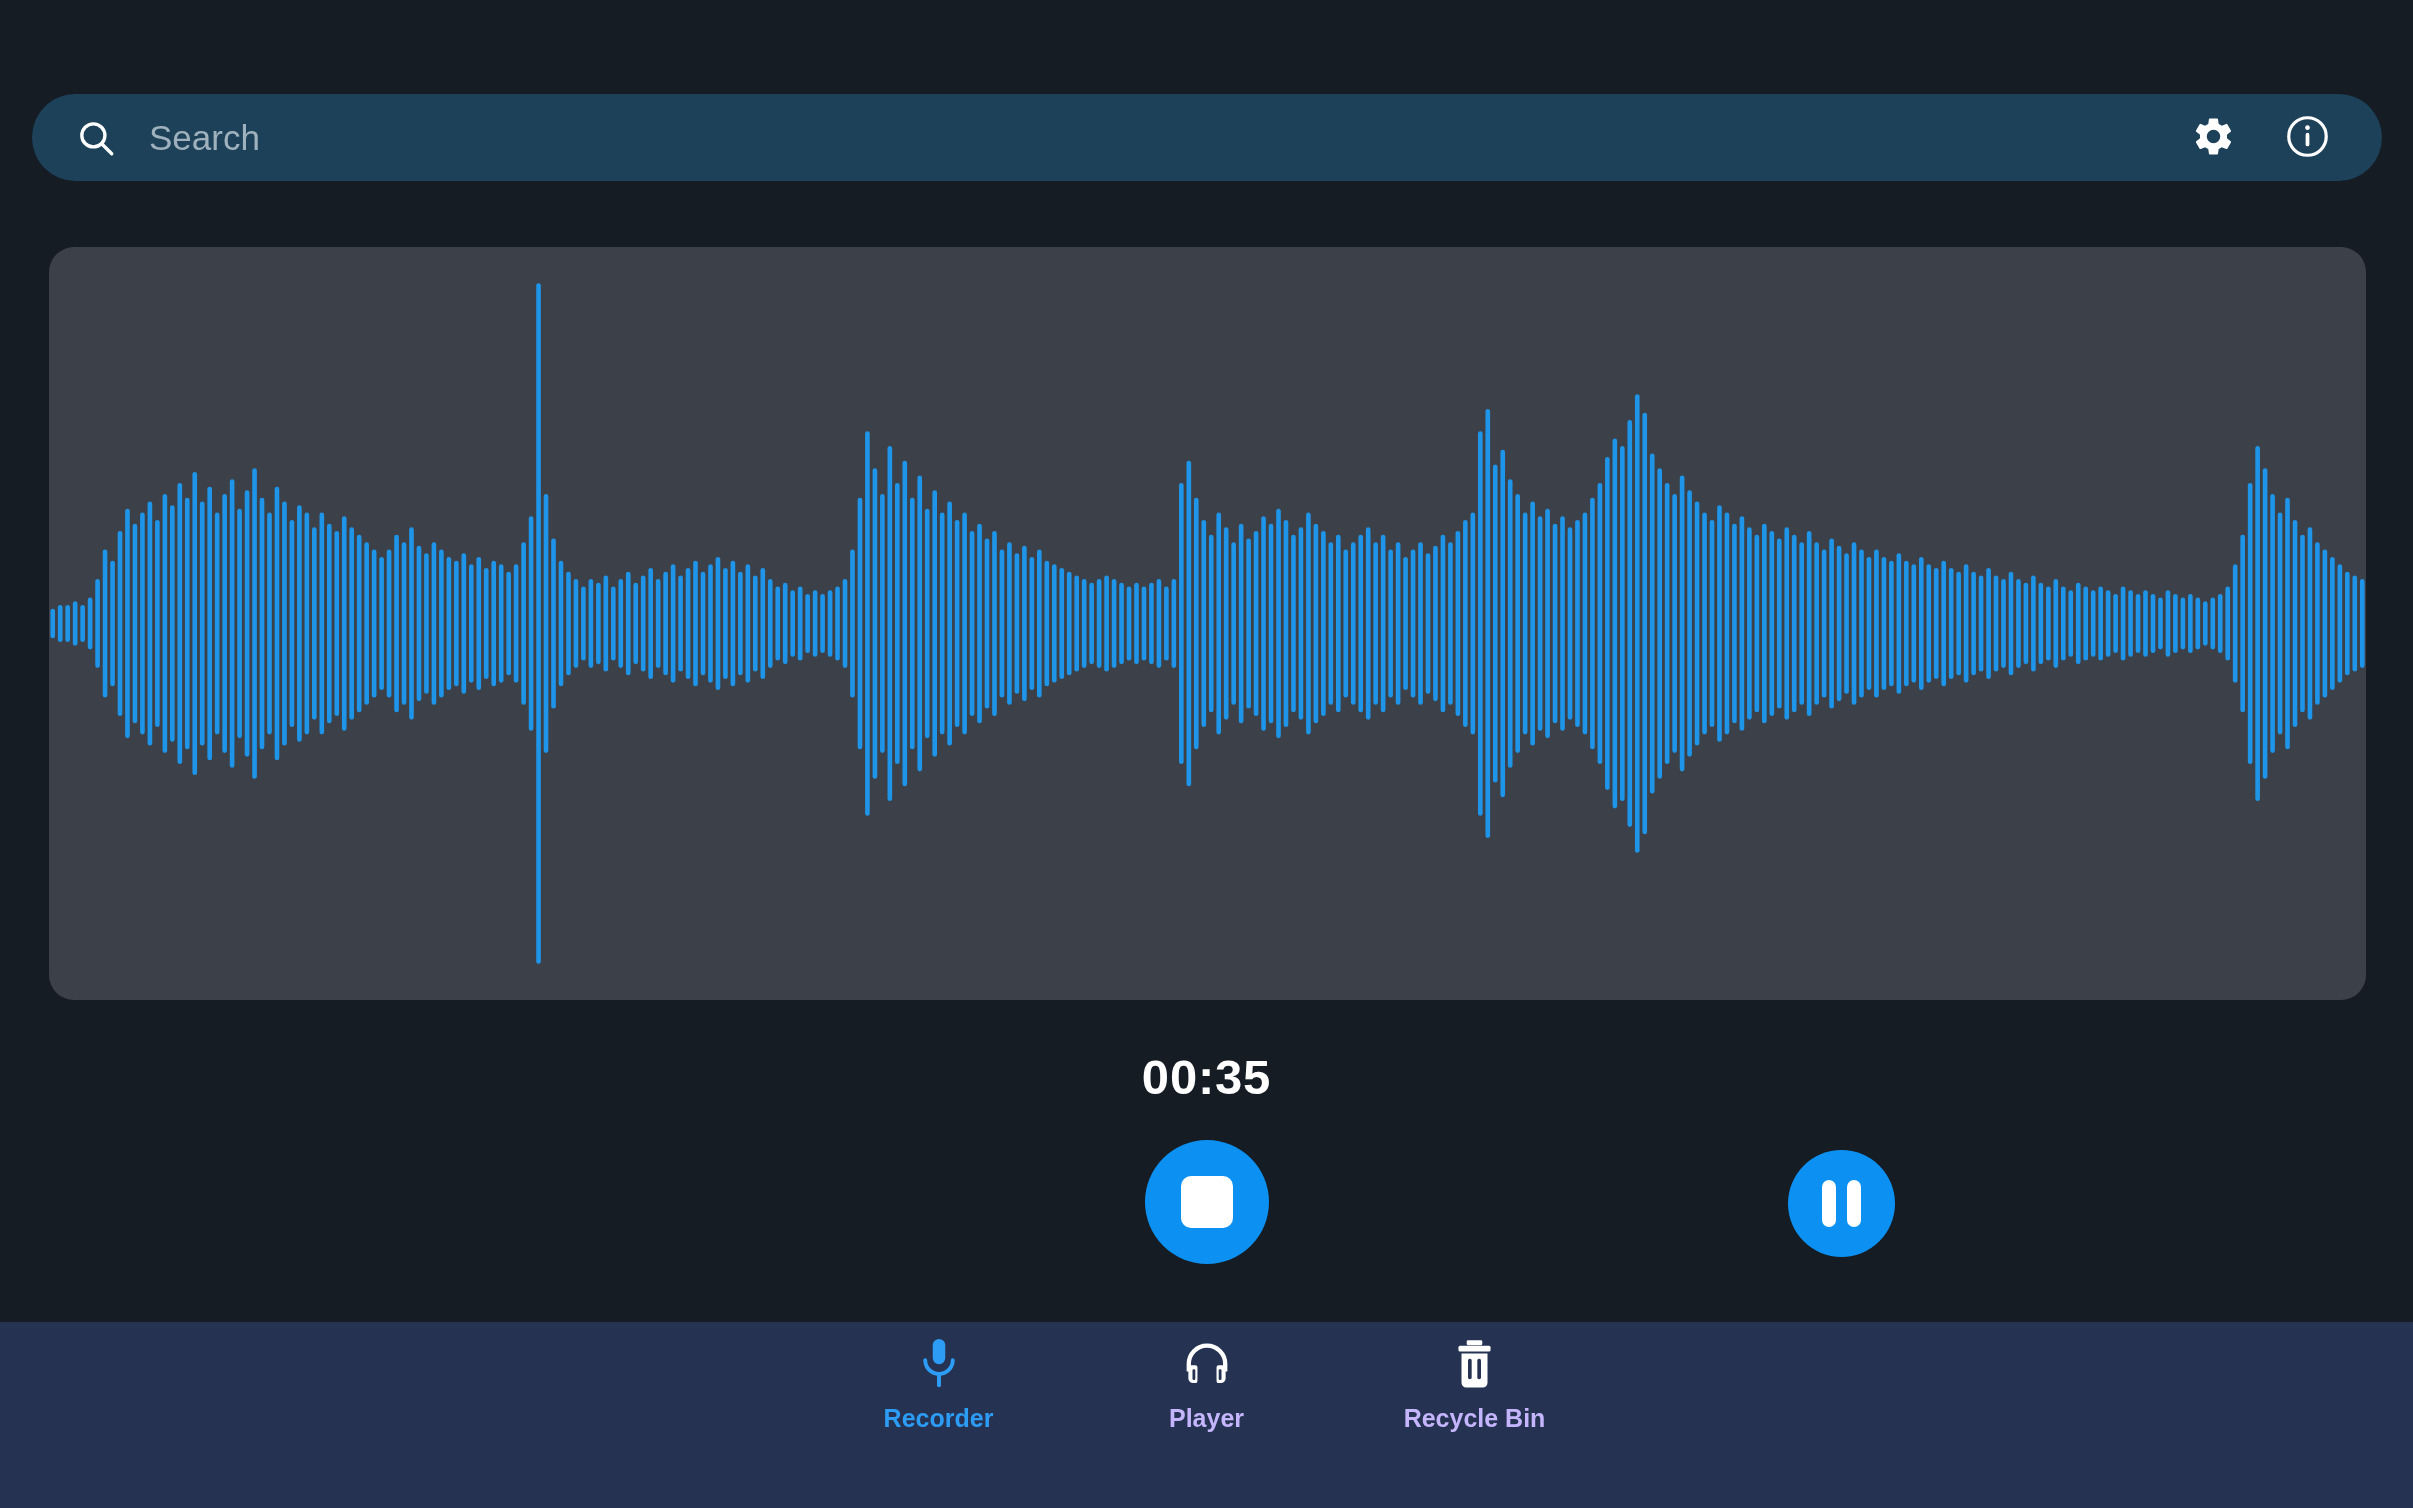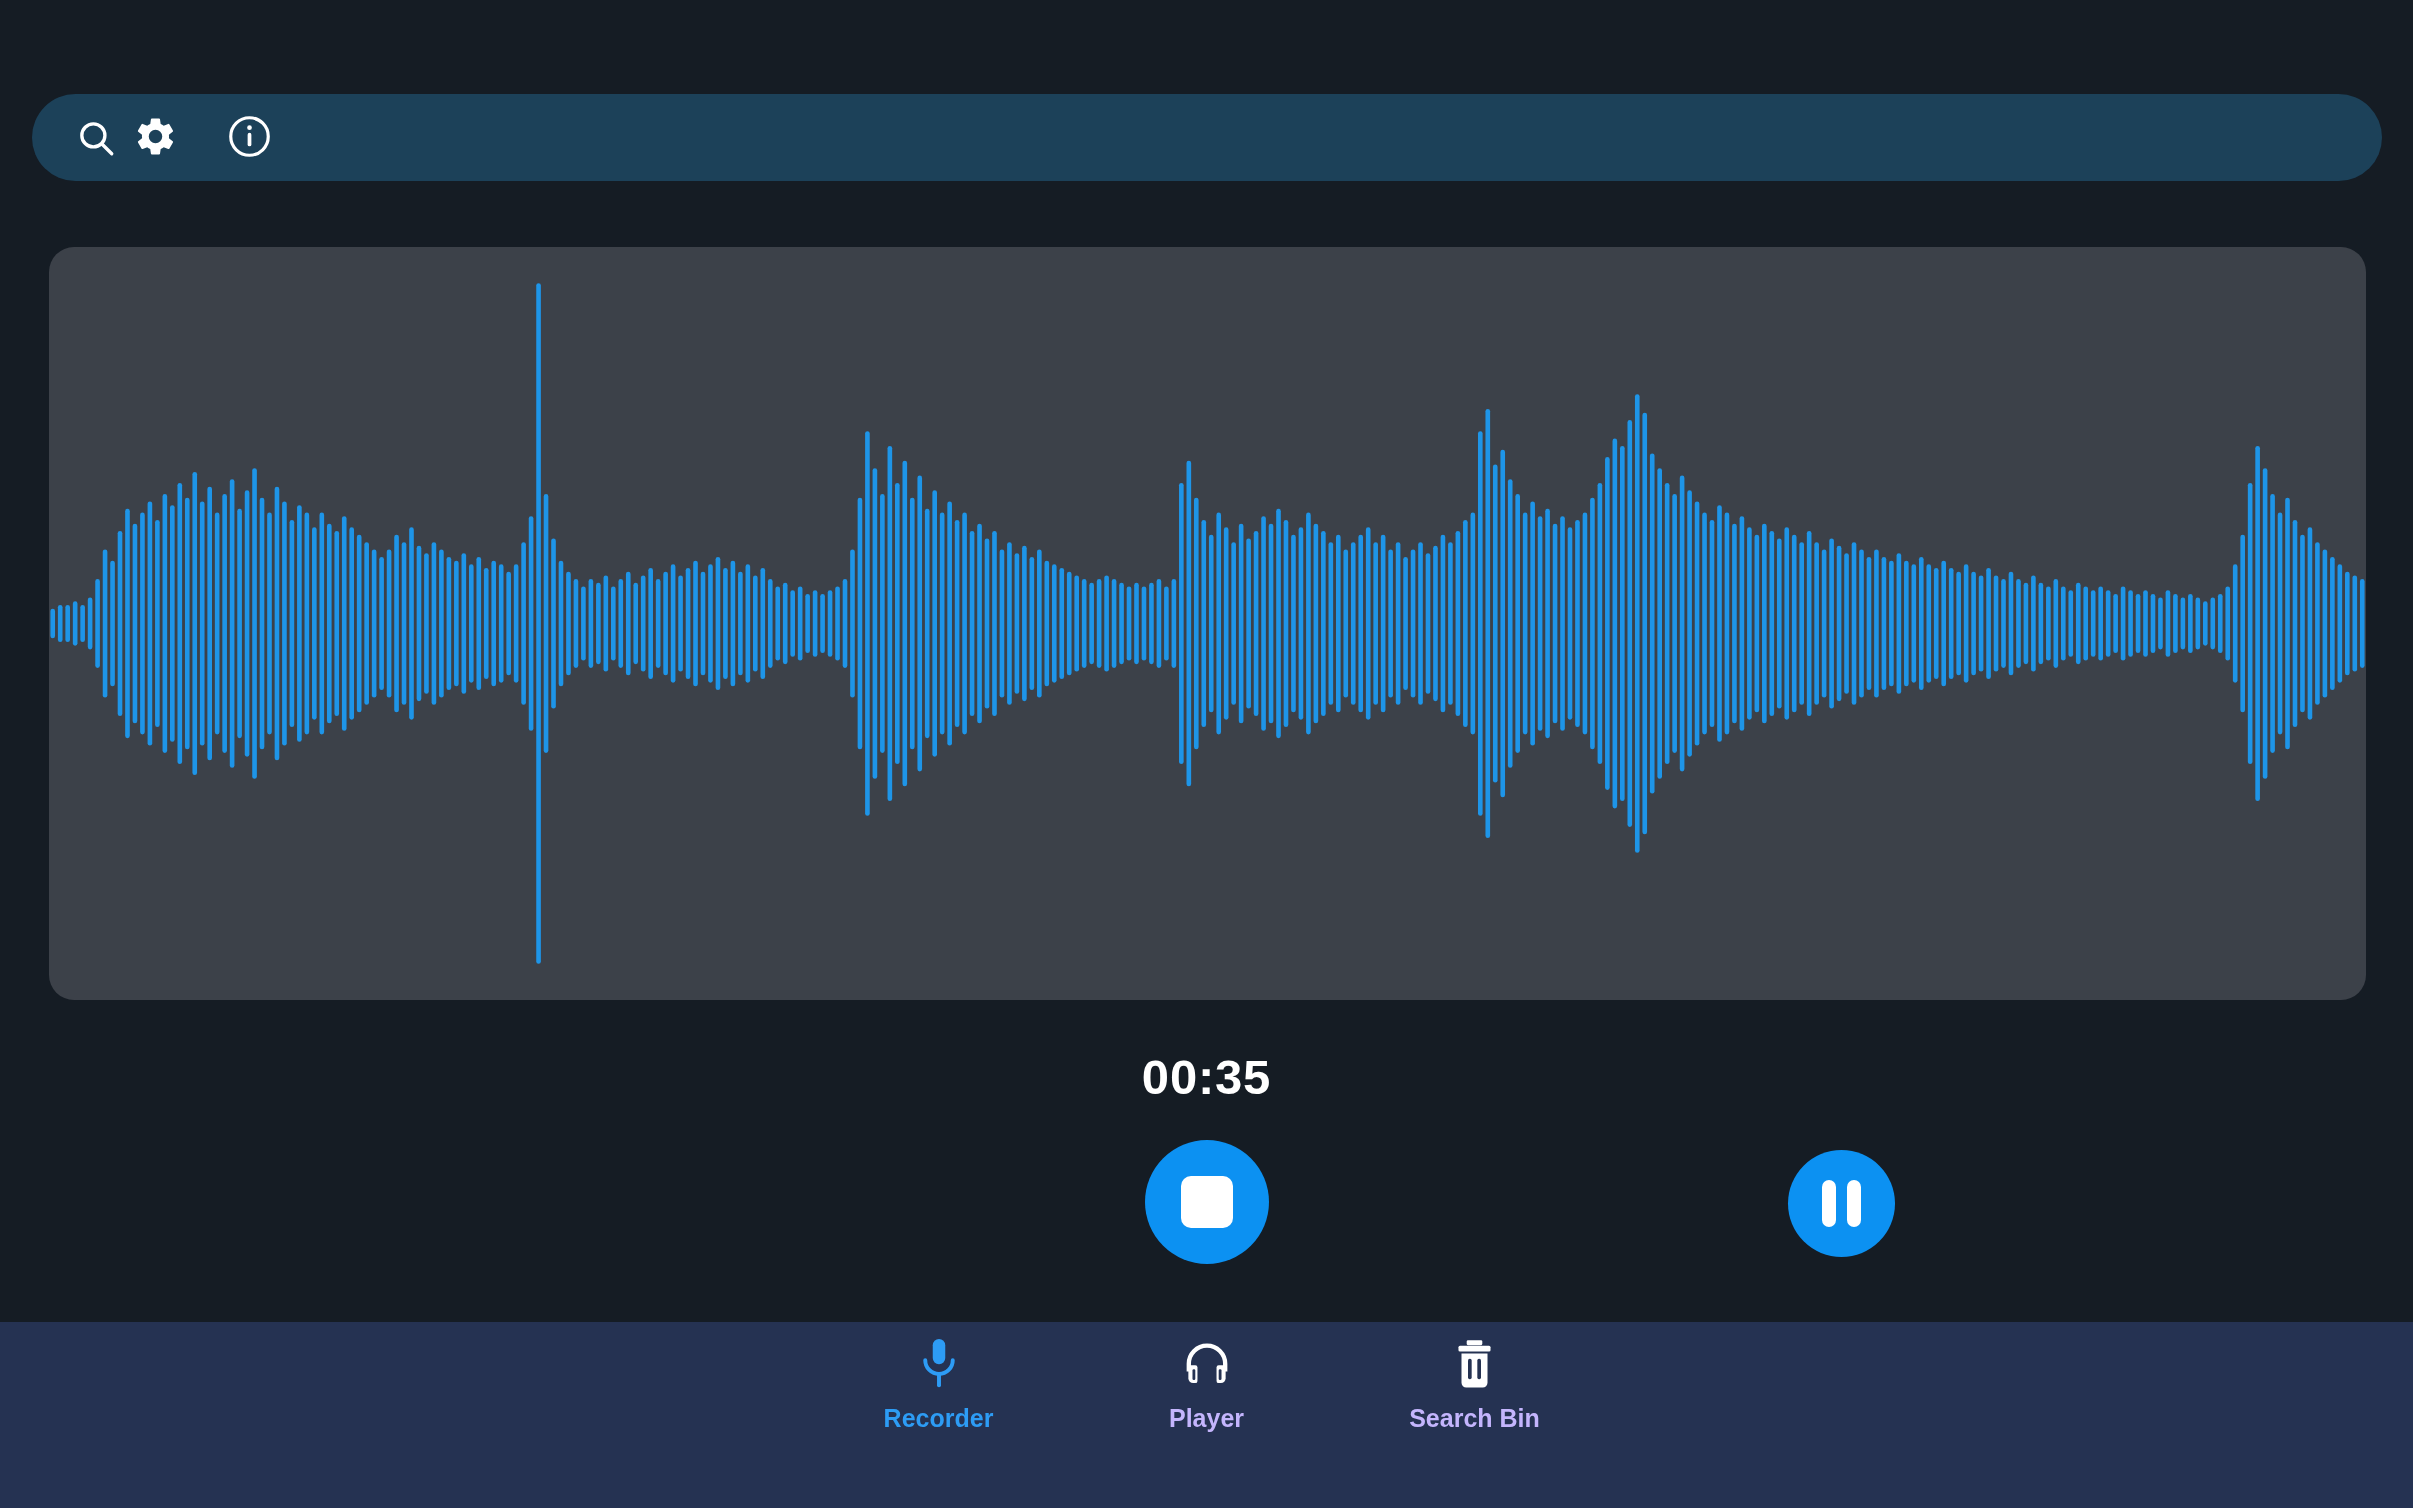--- a/index.html
+++ b/index.html
@@ -194,20 +194,21 @@
 <div id="app">
 
 
   <div class="search-bar">
     <span class="search-icon-wrap">
       <svg width="42" height="42" viewBox="0 0 24 24">
         <circle cx="10.5" cy="10.5" r="6.6" fill="none" stroke="#ffffff" stroke-width="1.9"></circle>
         <line x1="15.4" y1="15.4" x2="21" y2="21" stroke="#ffffff" stroke-width="1.9" stroke-linecap="round"></line>
       </svg>
     </span>
+    <input class="search-input" type="text" placeholder="Search" style="">
     <button class="sb-btn">
       <span>
         <svg width="45" height="45" viewBox="0 0 24 24">
           <path fill="#ffffff" d="M19.14 12.94a7.07 7.07 0 0 0 .06-.94 7.07 7.07 0 0 0-.06-.94l2.03-1.58a.5.5 0 0 0 .12-.64l-1.92-3.32a.5.5 0 0 0-.6-.22l-2.39.96a7.1 7.1 0 0 0-1.62-.94l-.36-2.54a.5.5 0 0 0-.5-.42h-3.84a.5.5 0 0 0-.5.42l-.36 2.54c-.58.24-1.12.56-1.62.94l-2.39-.96a.5.5 0 0 0-.6.22L2.67 8.84a.5.5 0 0 0 .12.64l2.03 1.58c-.04.31-.06.63-.06.94s.2.63.06.94L2.79 14.52a.5.5 0 0 0-.12.64l1.92 3.32c.12.22.38.3.6.22l2.39-.96c.5.38 1.04.7 1.62.94l.36 2.54c.04.24.25.42.5.42h3.84c.25 0 .46-.18.5-.42l.36-2.54c.58-.24 1.12-.56 1.62-.94l2.39.96c.22.08.48 0 .6-.22l1.92-3.32a.5.5 0 0 0-.12-.64zM12 15.6A3.6 3.6 0 1 1 15.6 12 3.6 3.6 0 0 1 12 15.6z"></path>
         </svg>
       </span>
     </button>
     <span class="sb-gap"></span>
     <button class="sb-btn">
       <span>
@@ -577,21 +578,21 @@
       <button class="nav-item">
         <span class="nav-icon">
           <svg width="45" height="52" viewBox="0 0 20 24">
             <rect x="6.4" y="1" width="7.2" height="2.3" rx="0.6" fill="#ffffff"></rect>
             <rect x="2.6" y="3.6" width="14.8" height="2.6" rx="0.7" fill="#ffffff"></rect>
             <path d="M4 7.1h12v13.6a2.2 2.2 0 0 1-2.2 2.2H6.2A2.2 2.2 0 0 1 4 20.7z" fill="#ffffff"></path>
             <rect x="7" y="9.6" width="1.7" height="9.4" rx="0.8" fill="#253252"></rect>
             <rect x="11.3" y="9.6" width="1.7" height="9.4" rx="0.8" fill="#253252"></rect>
           </svg>
         </span>
-        <span class="nav-label">Search Bin</span>
+        <span class="nav-label">Recycle Bin</span>
       </button>
 
     </div>
 
   </div>
 
 </div>
 
 
 </body></html>

